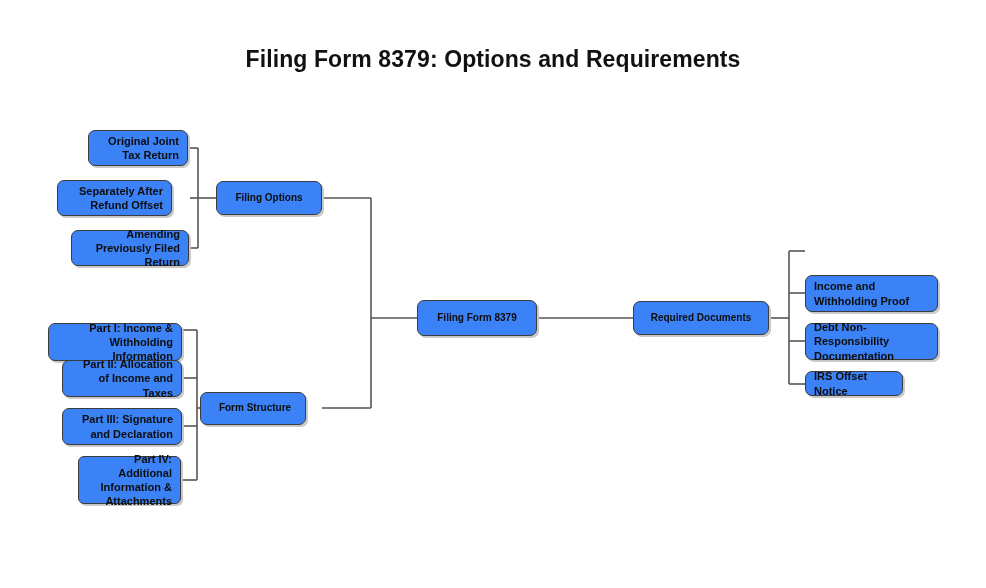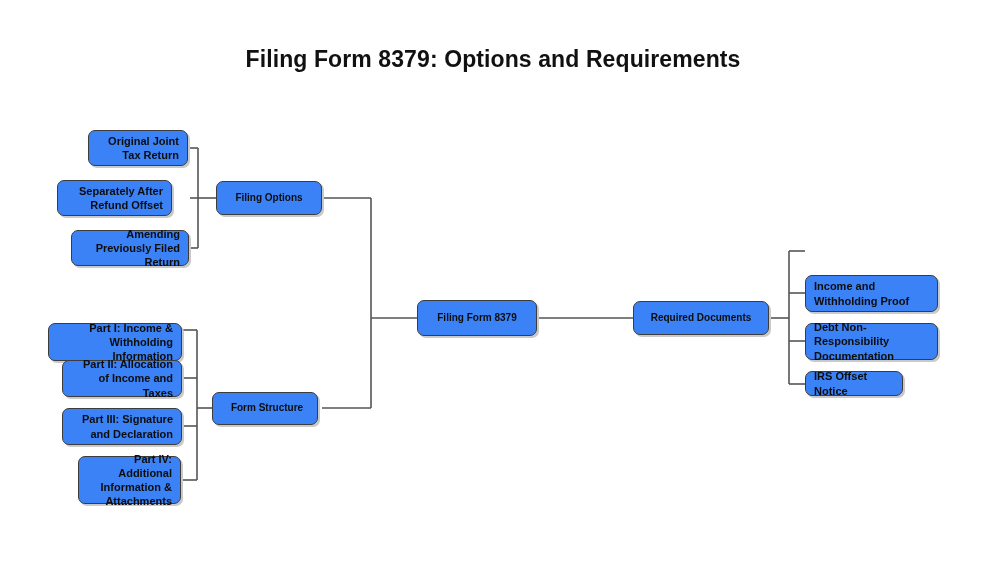--- a/index.html
+++ b/index.html
@@ -133,25 +133,25 @@
   </div>
 
   <div class="node align-right" style="left:62px; top:360px; width:120px; height:37px;">
     <span class="label">Part II: Allocation of Income and Taxes</span>
   </div>
 
   <div class="node align-right" style="left:62px; top:408px; width:120px; height:37px;">
     <span class="label">Part III: Signature and Declaration</span>
   </div>
 
-  <div class="node align-right" style="left:78px; top:456px; width:103px; height:48px;">
+  <div class="node align-right" style="left:78px; top:456px; width:103px; height:48px;border-radius:6px;">
     <span class="label">Part IV: Additional Information &amp; Attachments</span>
   </div>
 
-  <div class="node align-center big" style="left:212px; top:392px; width:106px; height:33px;padding-left:12px;">
+  <div class="node align-center big" style="left:200px; top:392px; width:106px; height:33px;padding-left:12px;">
     <span class="label">Form Structure</span>
   </div>
 
   <div class="node align-center big" style="left:417px; top:300px; width:120px; height:36px;">
     <span class="label">Filing Form 8379</span>
   </div>
 
   <div class="node align-center big" style="left:633px; top:301px; width:136px; height:34px;">
     <span class="label">Required Documents</span>
   </div>

